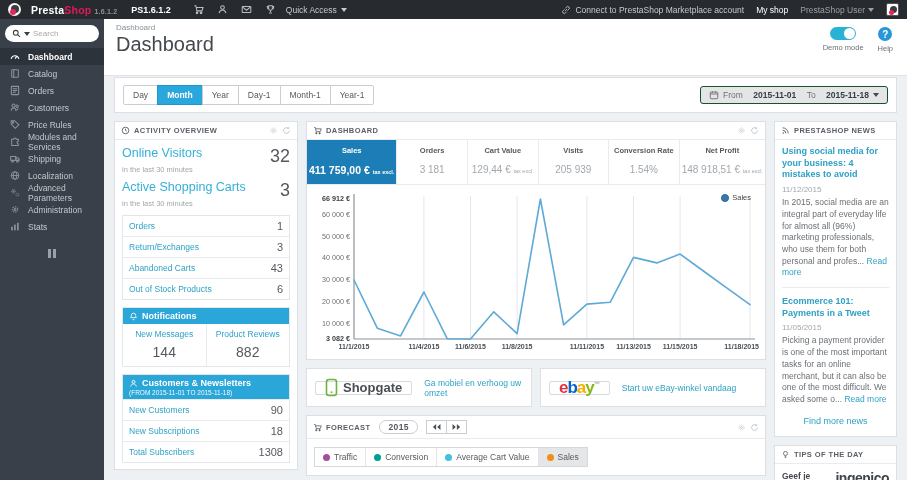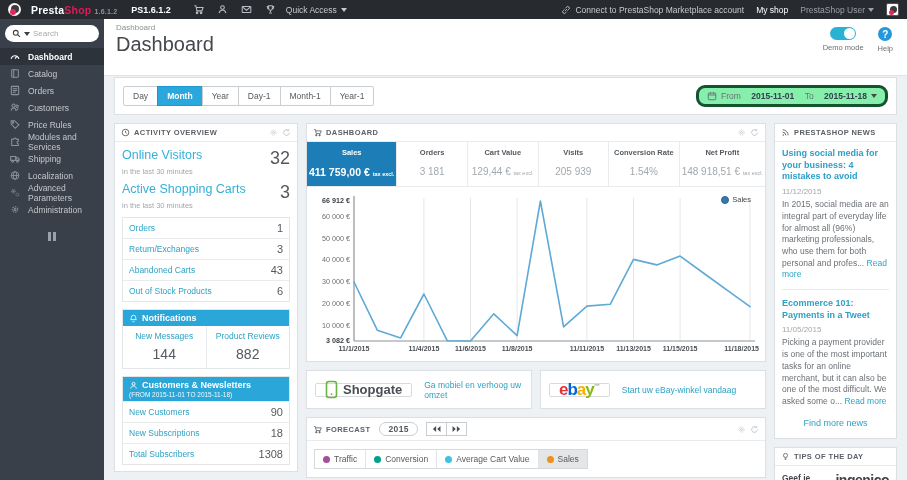--- a/index.html
+++ b/index.html
@@ -56,21 +56,21 @@
   .help-btn{width:14px;height:14px;border-radius:50%;background:#2697d8;color:#fff;font-size:10px;font-weight:bold;display:flex;align-items:center;justify-content:center;margin:0 auto;cursor:pointer}
 
   
   .content{position:absolute;left:104px;top:76px;width:803px;height:404px;padding:1px 10px;overflow:hidden}
   .filter-card{background:#fff;border:1px solid var(--panel-border);padding:7px 8px;display:flex;align-items:center}
   .btn-group{display:inline-flex}
   .fbtn{border:1px solid #c9ced2;background:#fff;color:#55595e;font-size:8.5px;padding:4px 9px;margin-left:-1px;cursor:pointer;font-family:inherit}
   .fbtn:first-child{border-radius:2px 0 0 2px;margin-left:0}
   .fbtn:last-child{border-radius:0 2px 2px 0}
   .fbtn.active{background:#2aa7dd;border-color:#1d96cc;color:#fff;font-weight:bold}
-  .date-range{margin-left:auto;border:3px solid #14532d;border-radius:9px;background:#86efac;padding:3px 8px;font-size:8.5px;color:#6b7075;display:flex;align-items:center;gap:4px;cursor:pointer}
+  .date-range{margin-left:auto;border:1px solid #14532d;border-radius:3px;background:#e5e5e5;padding:3px 8px;font-size:8.5px;color:#6b7075;display:flex;align-items:center;gap:4px;cursor:pointer}
   .date-range b{color:#33414f}
   .cols{display:flex;gap:8px;margin-top:8px;align-items:flex-start}
 
   .panel{background:#fff;border:1px solid var(--panel-border);margin-bottom:8px}
   .panel-h{display:flex;align-items:center;gap:4px;padding:4px 6px;border-bottom:1px solid var(--hline);font-size:7.5px;font-weight:bold;color:#5b6066;letter-spacing:.4px}
   .panel-h .sp{flex:1}
   .panel-h .hic{color:var(--icon);cursor:pointer}
 
   
   .col-act{width:184px;flex:0 0 184px}
@@ -273,20 +273,28 @@
         </svg>
       <span>Advanced Parameters</span>
       </li>
     <li>
       <svg class="ic" width="11" height="11" viewBox="0 0 12 12" fill="none" stroke="currentColor" stroke-width="1.1">
           <circle cx="6" cy="6" r="3" stroke-dasharray="1.6 1.1"></circle>
           <circle cx="6" cy="6" r="1.1"></circle>
         </svg>
       <span>Administration</span>
       </li>
+    <li>
+      <svg class="ic" width="11" height="11" viewBox="0 0 12 12" fill="currentColor">
+          <rect x="1.8" y="6.2" width="1.8" height="4"></rect>
+          <rect x="5" y="4" width="1.8" height="6.2"></rect>
+          <rect x="8.2" y="2" width="1.8" height="8.2"></rect>
+        </svg>
+      <span>Stats</span>
+      </li>
   </ul>
   <div class="collapse-btn">
       <b></b>
       <b></b>
     </div>
 </div>
 
 <div class="content-header">
   <div class="breadcrumb">Dashboard</div>
   <h1 class="page-title">Dashboard</h1>

